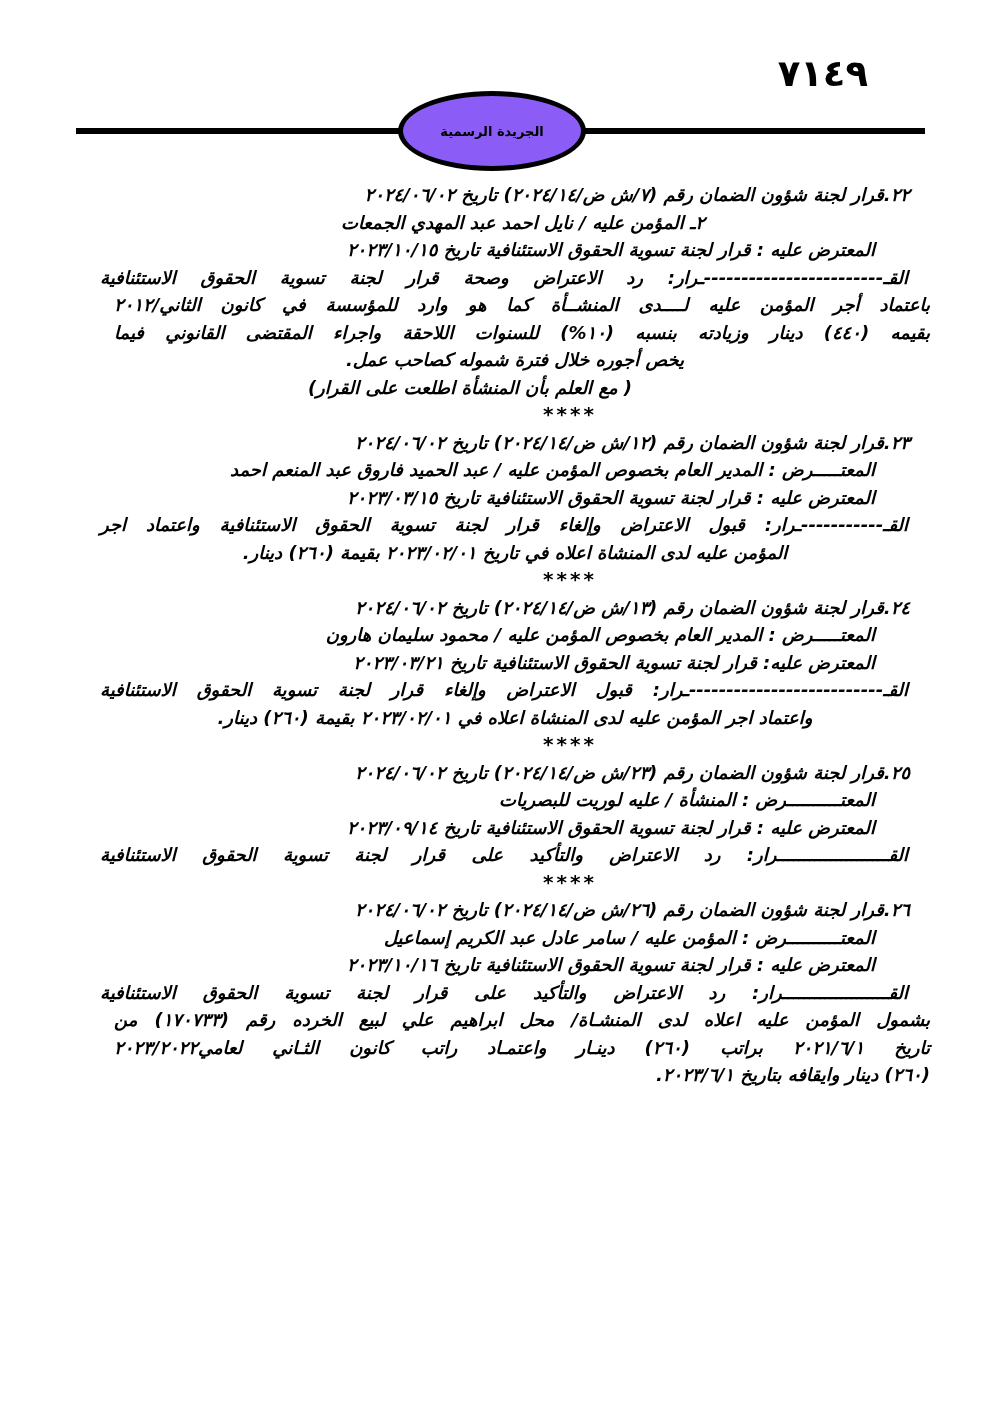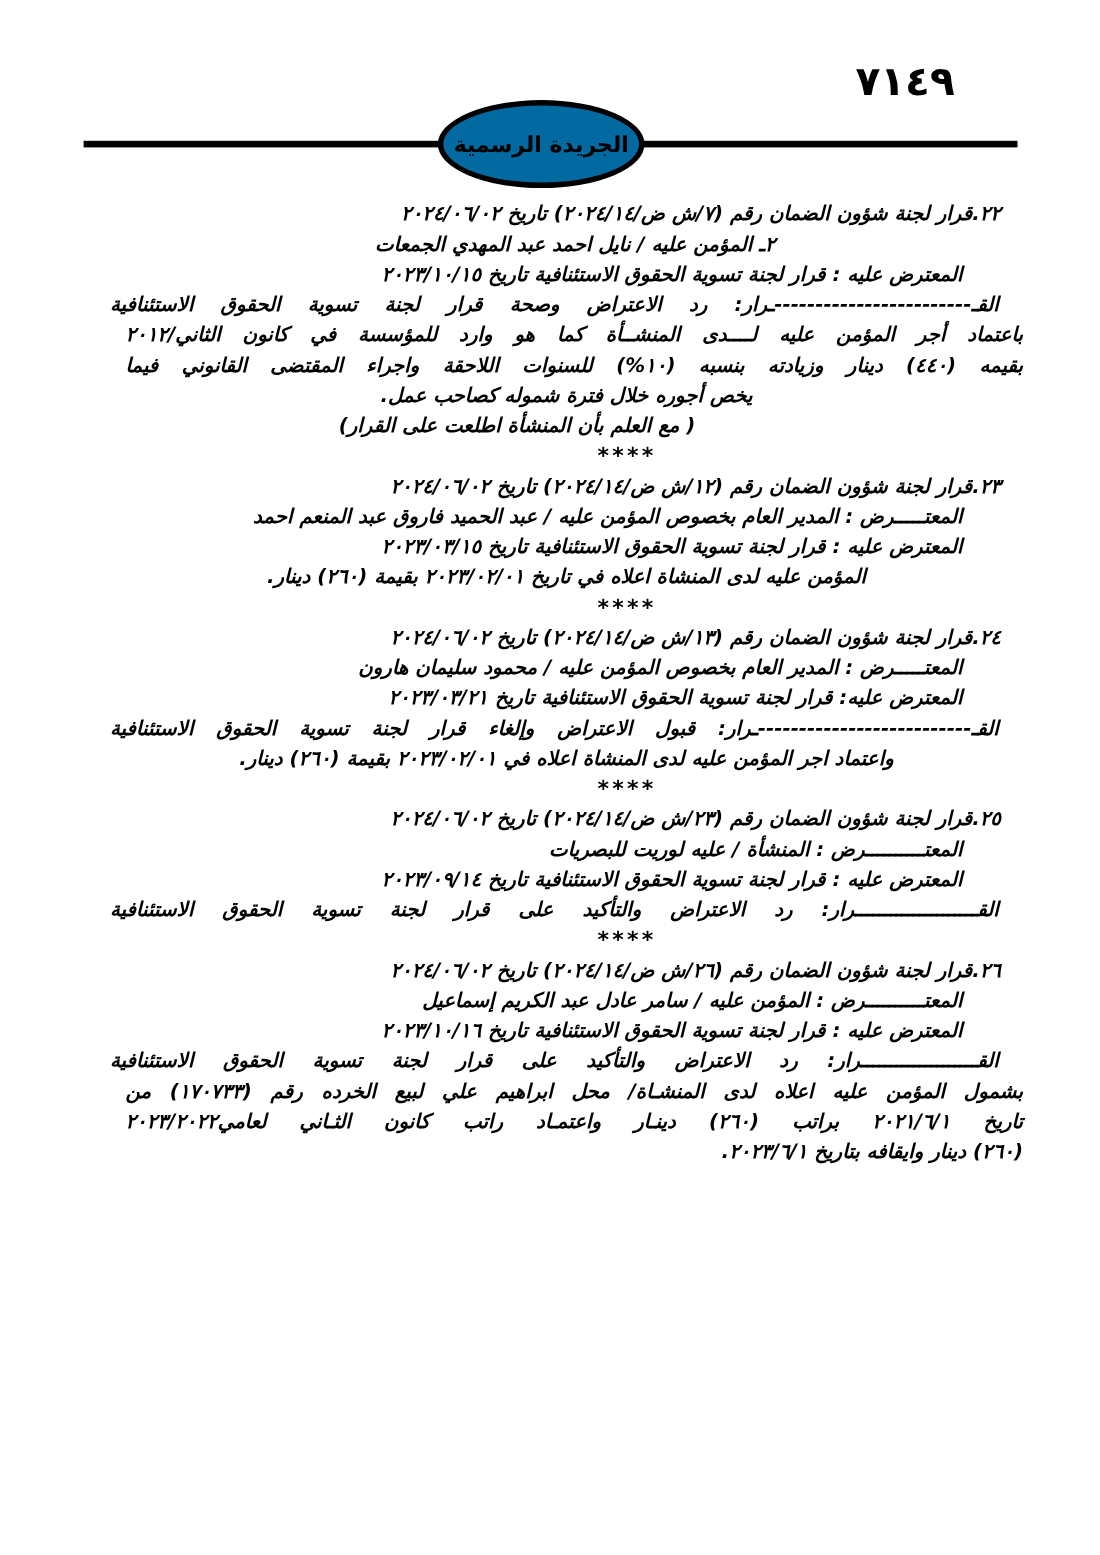--- a/index.html
+++ b/index.html
@@ -9,23 +9,23 @@
   }
   .pagenum{
     position:absolute;top:52px;right:132px;
     font-size:37px;font-weight:bold;direction:rtl;letter-spacing:2px;
   }
   .rule{
     position:absolute;top:128px;left:76px;width:849px;height:6px;background:#000;
   }
   .badge{
     position:absolute;top:91px;left:398px;width:178px;height:70px;
-    background:#0369a1;border:5px solid #000;border-radius:50%;
+    background:#8b5cf6;border:5px solid #000;border-radius:50%;
     display:flex;align-items:center;justify-content:center;
-    font-weight:bold;font-size:20px;direction:rtl;z-index:2;
+    font-weight:bold;font-size:13px;direction:rtl;z-index:2;
   }
   .body-text{
     position:absolute;top:181px;right:70px;width:830px;
     direction:rtl;text-align:right;
     font-size:18px;font-weight:bold;line-height:27.5px;
   }
   .line{min-height:27.5px;font-style:italic;}
   .l-head{padding-right:20px;}
   .l-label{padding-right:55px;}
   .l-sub{padding-right:225px;}
@@ -56,20 +56,21 @@
     <div class="line l-just">بقيمه (٤٤٠) دينار وزيادته بنسبه (١٠%) للسنوات اللاحقة واجراء المقتضى القانوني فيما</div>
     <div class="line l-center">يخص أجوره خلال فترة شموله كصاحب عمل.</div>
     <div class="line l-center-r">( مع العلم بأن المنشأة اطلعت على القرار)</div>
     <div class="line l-stars">****</div>
   </section>
 
   <section>
     <div class="line l-head">٢٣.قرار لجنة شؤون الضمان رقم (١٢/ش ض/٢٠٢٤/١٤) تاريخ ٢٠٢٤/٠٦/٠٢</div>
     <div class="line l-label">المعتـــــرض :  المدير العام بخصوص المؤمن عليه / عبد الحميد فاروق عبد المنعم احمد</div>
     <div class="line l-label">المعترض عليه : قرار لجنة تسوية الحقوق الاستئنافية تاريخ ٢٠٢٣/٠٣/١٥</div>
+    <div class="line l-qarar">القـ-----------ـرار:  قبول الاعتراض  وإلغاء قرار لجنة تسوية الحقوق الاستئنافية واعتماد اجر</div>
     <div class="line l-center">المؤمن عليه لدى المنشاة اعلاه في تاريخ ٢٠٢٣/٠٢/٠١ بقيمة (٢٦٠) دينار.</div>
     <div class="line l-stars">****</div>
   </section>
 
   <section>
     <div class="line l-head">٢٤.قرار لجنة شؤون الضمان رقم (١٣/ش ض/٢٠٢٤/١٤) تاريخ ٢٠٢٤/٠٦/٠٢</div>
     <div class="line l-label">المعتـــــرض :  المدير العام بخصوص المؤمن عليه / محمود سليمان  هارون</div>
     <div class="line l-label">المعترض عليه: قرار لجنة تسوية الحقوق الاستئنافية تاريخ ٢٠٢٣/٠٣/٢١</div>
     <div class="line l-qarar">القـ--------------------------ـرار:  قبول الاعتراض وإلغاء قرار لجنة تسوية الحقوق الاستئنافية</div>
     <div class="line l-center">واعتماد اجر المؤمن عليه لدى المنشاة اعلاه في ٢٠٢٣/٠٢/٠١ بقيمة (٢٦٠) دينار.</div>

